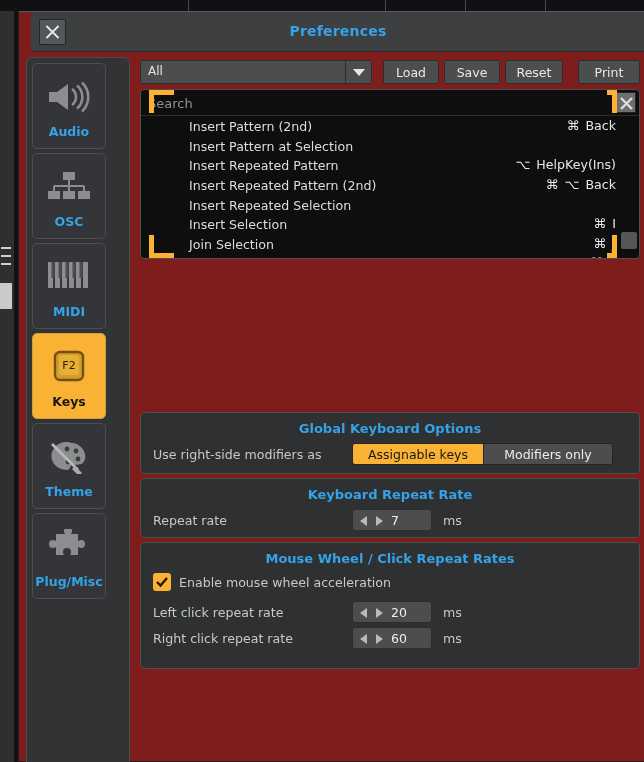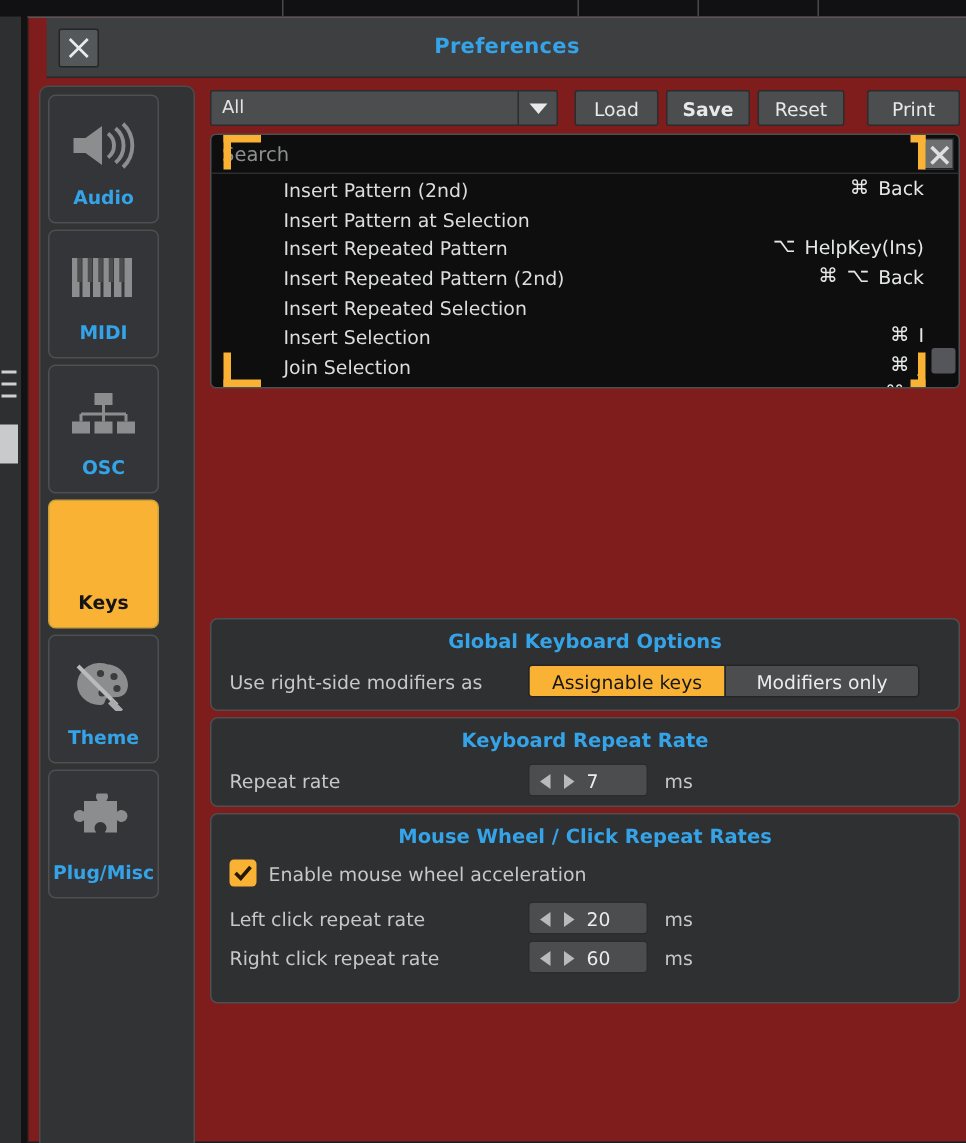--- a/index.html
+++ b/index.html
@@ -125,21 +125,21 @@
     position: absolute; top: 0; height: 24px;
     background: #4b4d4f;
     border: 1px solid #2b2c2d;
     border-radius: 2px;
     color: #e7e8e9;
     font-size: 12.5px;
     font-family: inherit;
     cursor: pointer;
   }
   .tbtn.load  { left: 246px; width: 56px; }
-  .tbtn.save  { left: 307px; width: 56px; font-weight: bold; }
+  .tbtn.save  { left: 307px; width: 56px; }
   .tbtn.reset { left: 368px; width: 58px; }
   .tbtn.print { left: 441px; width: 62px; }
 
   
   .list-block {
     position: absolute; left: 3px; top: 32px;
     width: 500px; height: 170px;
     background: #0e0e0e;
     border: 1px solid #4d4f51;
     border-radius: 4px;
@@ -369,20 +369,33 @@
             <path d="M27 8 a10 10 0 0 1 0 16" stroke="#8b8d8f" stroke-width="2.6" fill="none"></path>
             <path d="M32 4.5 a15 15 0 0 1 0 23" stroke="#8b8d8f" stroke-width="2.6" fill="none"></path>
             <path d="M37 1.5 a20 20 0 0 1 0 29" stroke="#8b8d8f" stroke-width="2.6" fill="none"></path>
           </svg>
         </div>
         <div class="side-label">Audio</div>
       </div>
 
       <div class="side-item">
         <div class="side-icon">
+          <svg width="44" height="32" viewBox="0 0 44 32">
+            <rect x="16" y="1" width="12" height="8" fill="#8b8d8f"></rect>
+            <path d="M22 9 v6 M7 15 h30 M7 15 v5 M22 15 v5 M37 15 v5" stroke="#8b8d8f" stroke-width="2" fill="none"></path>
+            <rect x="1" y="20" width="12" height="8" fill="#8b8d8f"></rect>
+            <rect x="16" y="20" width="12" height="8" fill="#8b8d8f"></rect>
+            <rect x="31" y="20" width="12" height="8" fill="#8b8d8f"></rect>
+          </svg>
+        </div>
+        <div class="side-label">OSC</div>
+      </div>
+
+      <div class="side-item">
+        <div class="side-icon">
           <svg width="46" height="30" viewBox="0 0 46 30">
             <g fill="#8b8d8f">
               <rect x="2" y="0" width="5" height="26"></rect>
                 <rect x="9" y="0" width="5" height="26"></rect>
               <rect x="16" y="0" width="5" height="26"></rect>
                 <rect x="23" y="0" width="5" height="26"></rect>
               <rect x="30" y="0" width="5" height="26"></rect>
                 <rect x="37" y="0" width="5" height="26"></rect>
             </g>
             <g fill="#4b4d4f">
@@ -390,35 +403,29 @@
                 <rect x="12.5" y="0" width="3" height="16"></rect>
               <rect x="26.5" y="0" width="3" height="16"></rect>
                 <rect x="33.5" y="0" width="3" height="16"></rect>
               <rect x="19.5" y="0" width="3" height="16"></rect>
             </g>
           </svg>
         </div>
         <div class="side-label">MIDI</div>
       </div>
 
-      <div class="side-item">
+
+      <div class="side-item active">
         <div class="side-icon">
-          <svg width="44" height="32" viewBox="0 0 44 32">
-            <rect x="16" y="1" width="12" height="8" fill="#8b8d8f"></rect>
-            <path d="M22 9 v6 M7 15 h30 M7 15 v5 M22 15 v5 M37 15 v5" stroke="#8b8d8f" stroke-width="2" fill="none"></path>
-            <rect x="1" y="20" width="12" height="8" fill="#8b8d8f"></rect>
-            <rect x="16" y="20" width="12" height="8" fill="#8b8d8f"></rect>
-            <rect x="31" y="20" width="12" height="8" fill="#8b8d8f"></rect>
+          <svg width="38" height="38" viewBox="0 0 38 38">
+            <rect x="5" y="4" width="28" height="28" rx="5" fill="#d79c25" stroke="#6f5212" stroke-width="2.4"></rect>
+            <rect x="9" y="7" width="20" height="20" rx="3" fill="#e8ae36"></rect>
+            <text x="19" y="21" font-family="DejaVu Sans, sans-serif" font-size="11" fill="#2b2105" text-anchor="middle">F2</text>
           </svg>
         </div>
-        <div class="side-label">OSC</div>
-      </div>
-
-
-      <div class="side-item active">
         <div class="side-label">Keys</div>
       </div>
 
 
       <div class="side-item">
         <div class="side-icon">
           <svg width="42" height="34" viewBox="0 0 42 34">
             <path d="M24 3 a15 14 0 1 0 -5 27 c4 0 2 -4 5 -5 c3 -1 11 2 13 -6 c2 -8 -6 -16 -13 -16 Z" fill="#8b8d8f"></path>
             <g fill="#3a3c3e">
                 <circle cx="19" cy="9" r="2.4"></circle>

